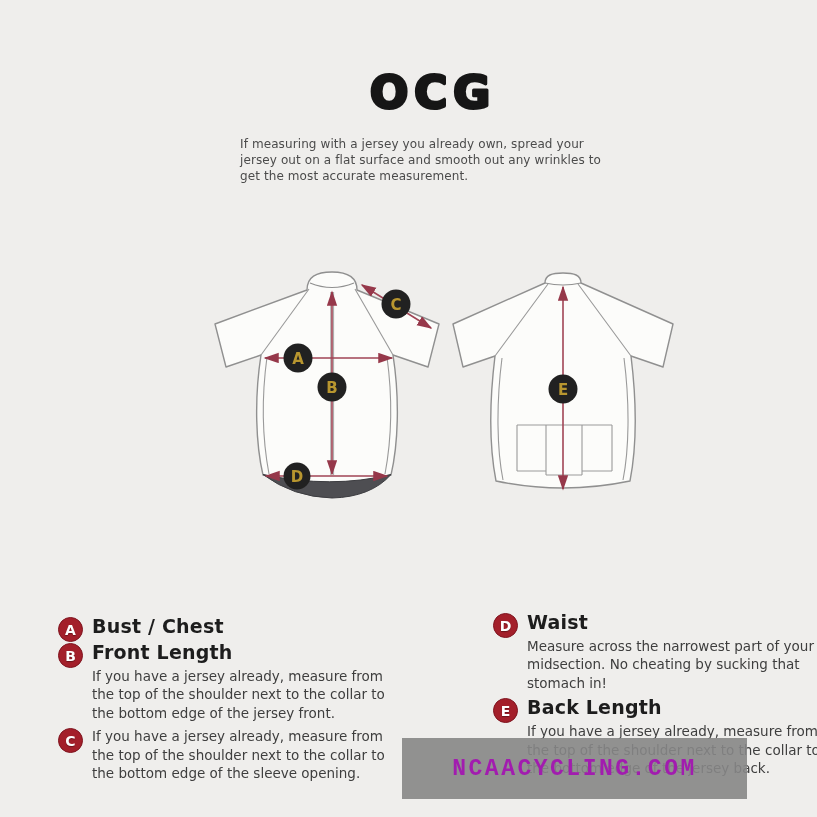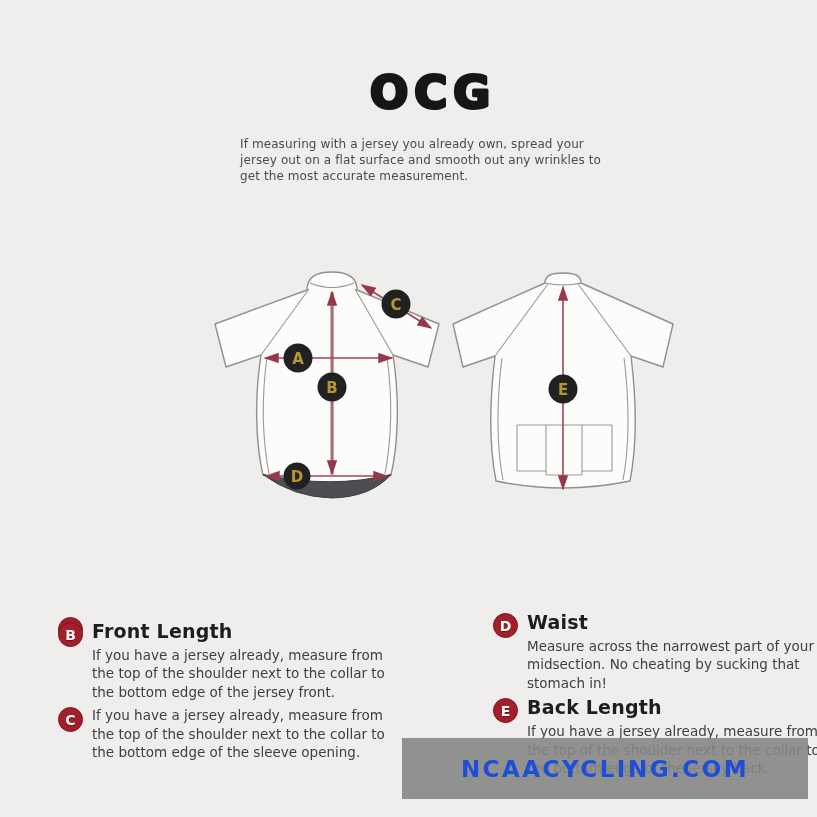--- a/index.html
+++ b/index.html
@@ -39,24 +39,24 @@
   .badge{
     position:absolute;left:-34px;top:1px;width:25px;height:25px;border-radius:50%;
     background:#a31f2a;border:1px solid #7f141f;box-sizing:border-box;
     color:#fff;font-weight:bold;font-size:14px;
     display:flex;align-items:center;justify-content:center;
     text-shadow:0 1px 1px rgba(0,0,0,0.35);
   }
 
   
   .watermark{
-    position:absolute;left:402px;top:706px;width:406px;height:61px;
+    position:absolute;left:402px;top:706px;width:345px;height:61px;
     background:rgba(134,134,134,0.9);z-index:5;
     display:flex;align-items:center;justify-content:center;
-    color:#1d4ed8;font-weight:bold;font-size:23px;letter-spacing:2.5px;
+    color:#a21caf;font-weight:bold;font-size:23px;letter-spacing:2.5px;font-family:Liberation Mono, monospace;
   }
 </style>
 </head>
 <body>
 
 <div class="page">
 
   <div class="logo-wrap">
     <svg width="145" height="50" viewBox="0 0 145 50">
       <text x="72" y="42" text-anchor="middle" font-family="DejaVu Sans, Liberation Sans, sans-serif" font-size="45" font-weight="bold" letter-spacing="6" fill="#161616" stroke="#161616" stroke-width="3.2" stroke-linejoin="round">OCG</text>
@@ -155,20 +155,21 @@
         </g>
       </g>
     </svg>
   </div>
 
   <div class="legend-col col-left">
     <div class="legend-item">
       <span class="badge">
           <span>A</span>
         </span>
+      <h3>Bust / Chest</h3>
     </div>
     <div class="legend-item">
       <span class="badge">
           <span>B</span>
         </span>
       <h3>Front Length</h3>
       <p>If you have a jersey already, measure from
 the top of the shoulder next to the collar to
 the bottom edge of the jersey front.</p>
     </div>

